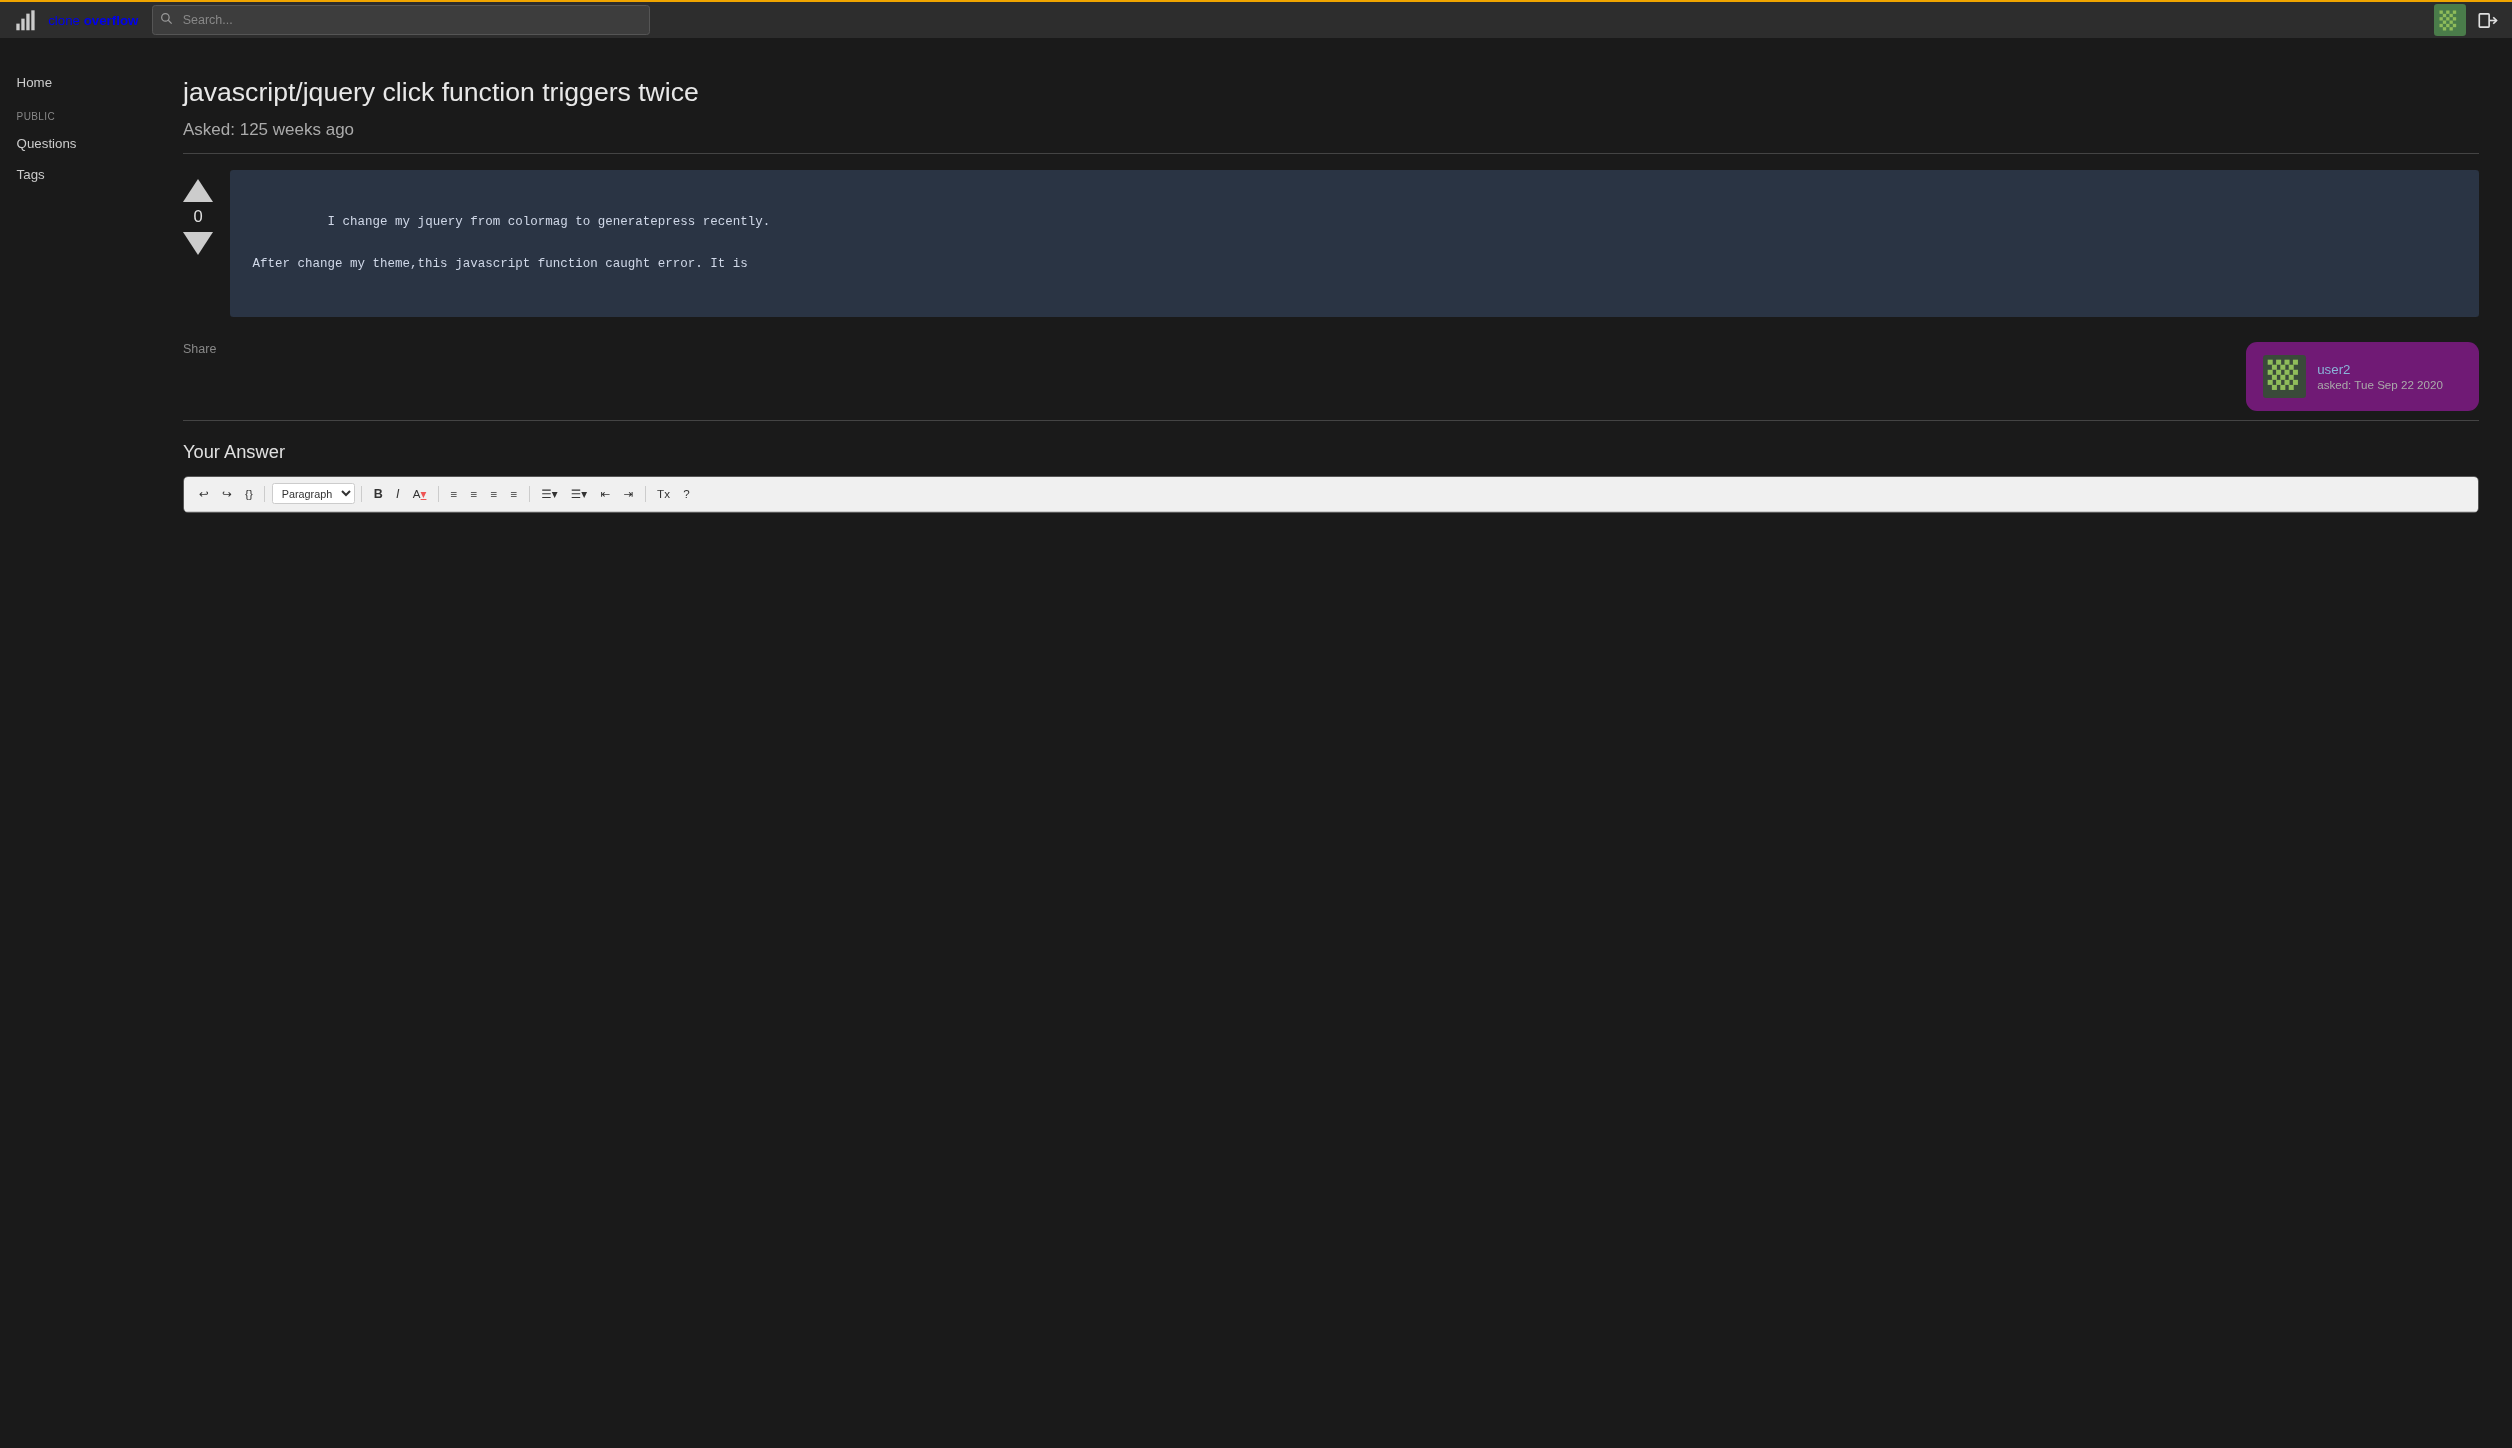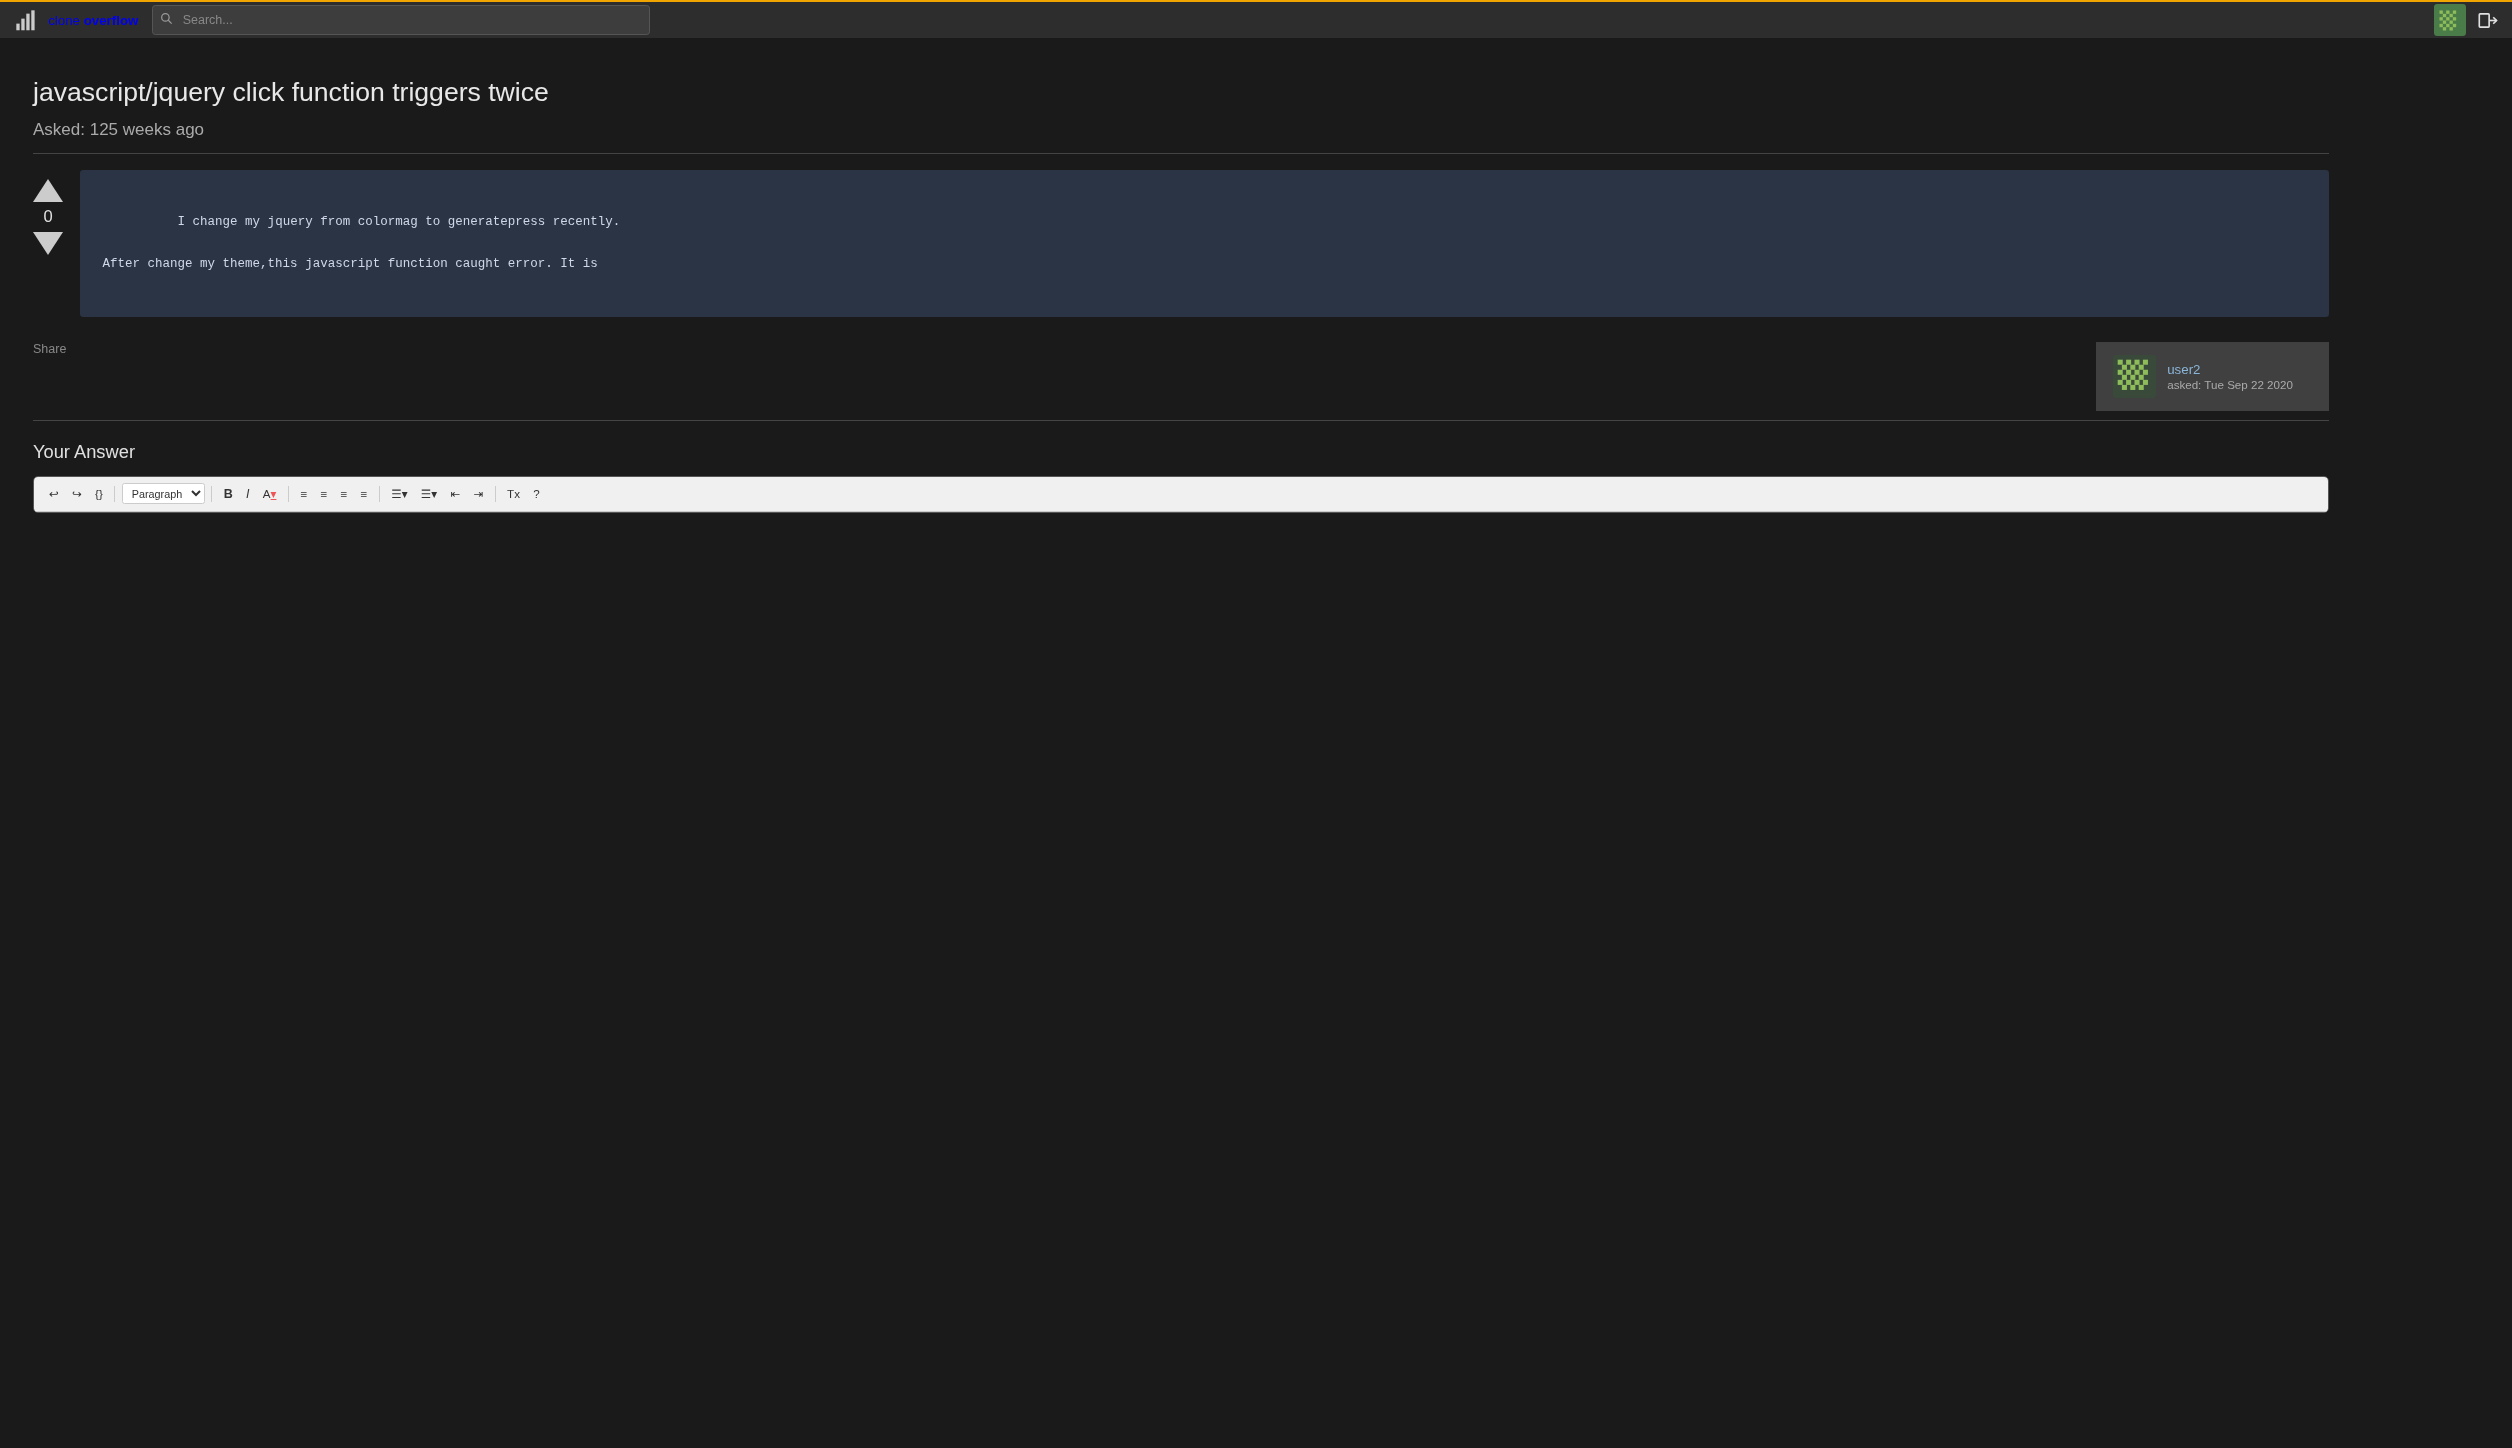--- a/index.html
+++ b/index.html
@@ -207,22 +207,22 @@
 
     .share-btn {
       background: none;
       border: none;
       color: #888;
       font-size: 12.5px;
       cursor: pointer;
     }
 
     .author-card {
-      background-color: #404040;
-      border-radius: 0;
+      background-color: #701a75;
+      border-radius: 11px;
       padding: 13.3px 16.6px;
       display: flex;
       align-items: center;
       gap: 11.6px;
       min-width: 233px;
     }
 
     .author-avatar {
       width: 43px;
       height: 43px;
@@ -371,20 +371,26 @@
         <rect x="4" y="6" width="12" height="16" rx="1" stroke="#e0e0e0" stroke-width="2" fill="none"></rect>
         <line x1="16" y1="14" x2="25" y2="14" stroke="#e0e0e0" stroke-width="2"></line>
         <polyline points="21,10 25,14 21,18" stroke="#e0e0e0" stroke-width="2" fill="none"></polyline>
       </svg>
     </button>
   </div>
 </nav>
 
 <div class="page-layout">
 
+  <aside class="sidebar">
+    <div class="sidebar-item">Home</div>
+    <div class="sidebar-section-label">PUBLIC</div>
+    <div class="sidebar-item">Questions</div>
+    <div class="sidebar-item">Tags</div>
+  </aside>
 
   <main class="main-content">
 
     <h1 class="question-title">javascript/jquery click function triggers twice</h1>
 
     <div class="question-meta">Asked: 125 weeks ago</div>
 
     <hr class="divider">
 
     <div class="answer-block">

